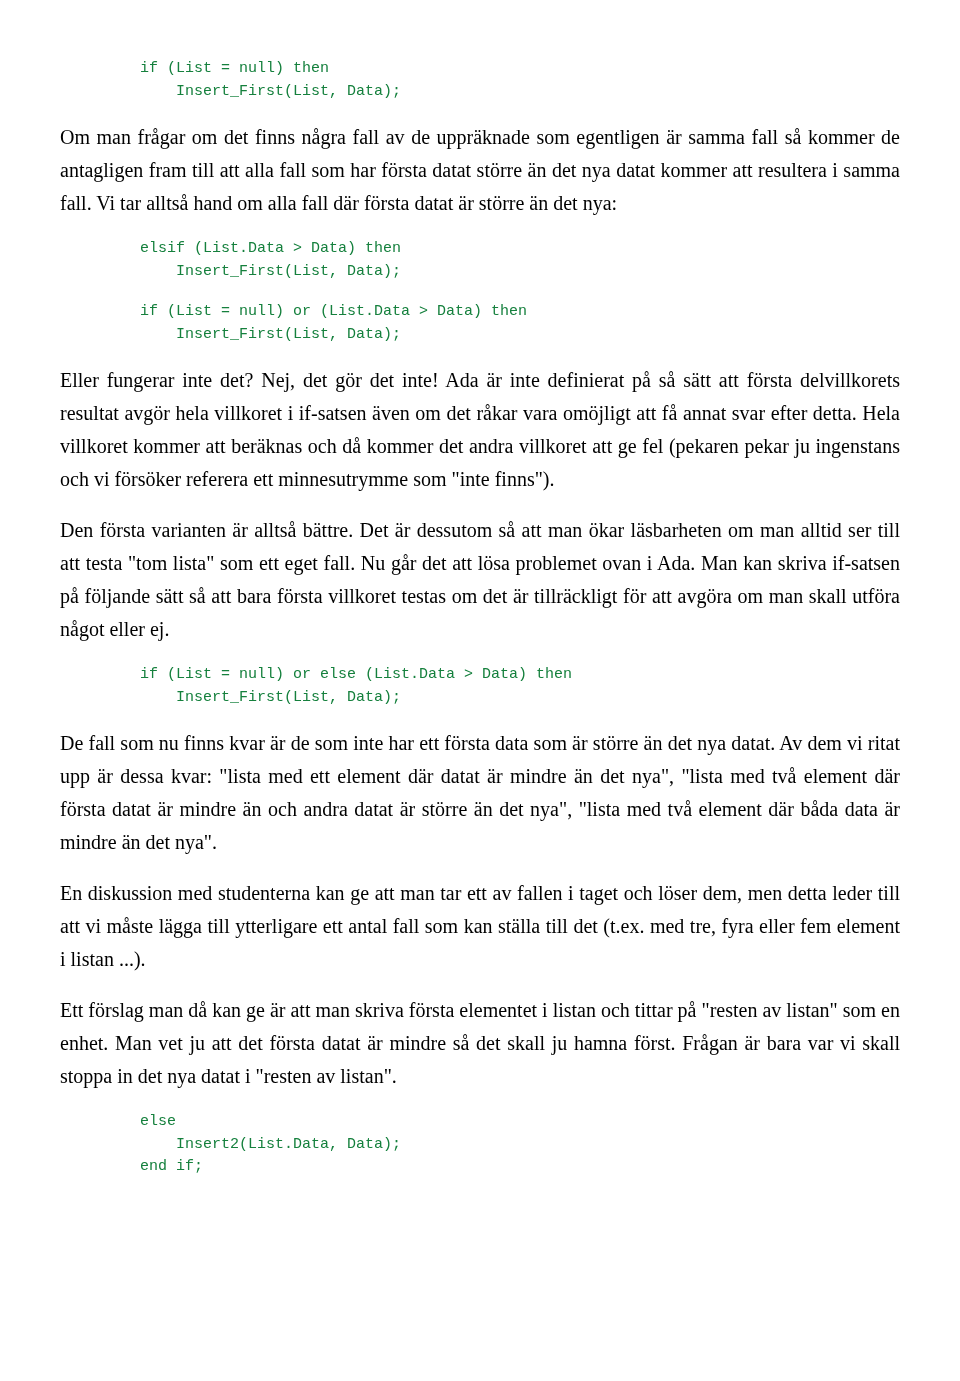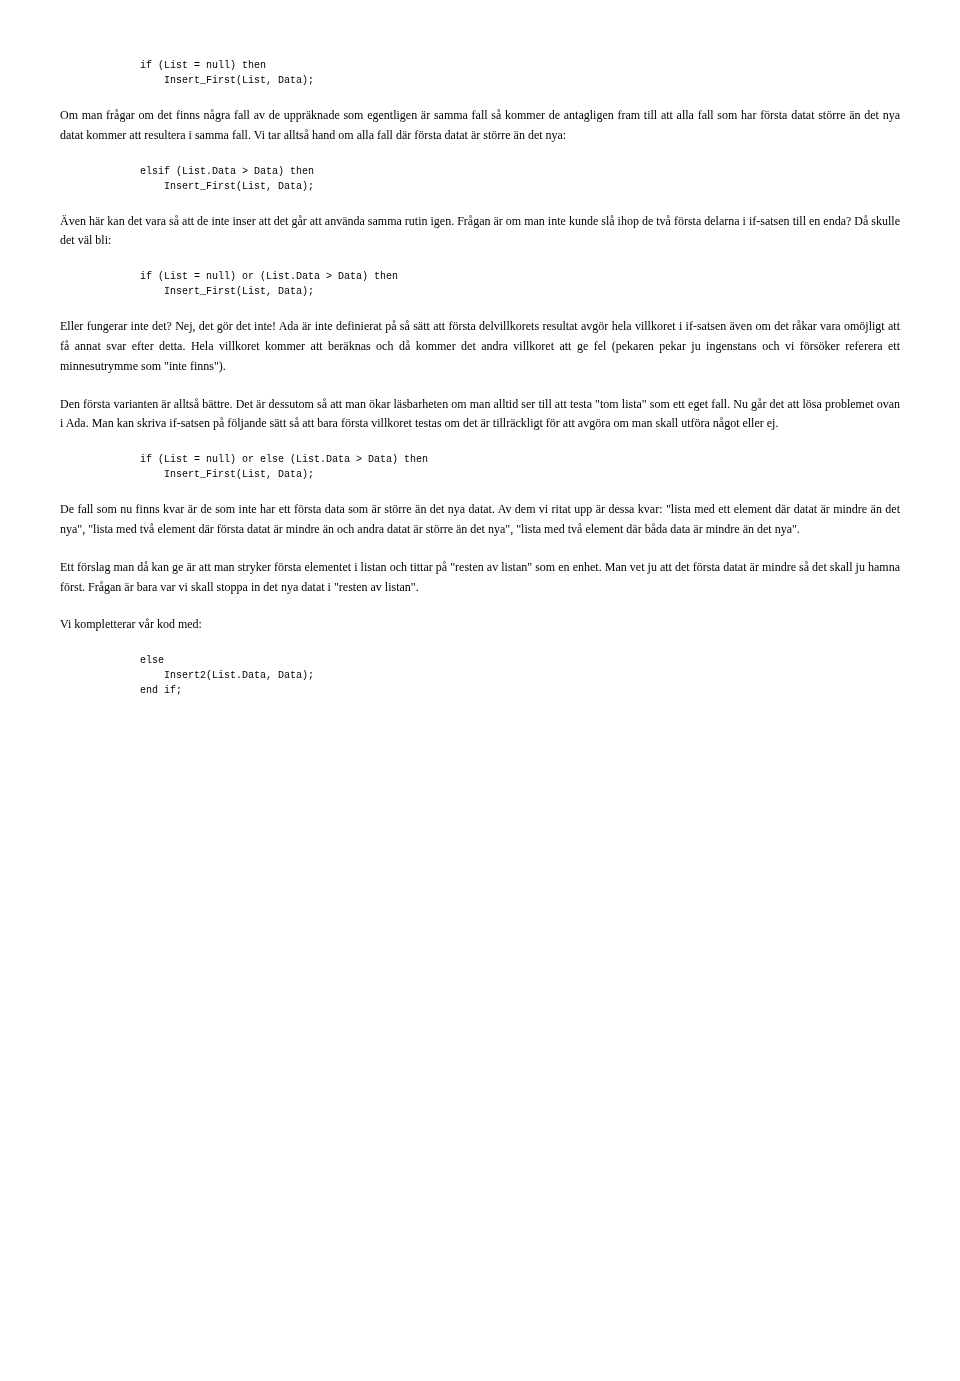--- a/index.html
+++ b/index.html
@@ -13,30 +13,30 @@
       font-family: 'Georgia', 'Times New Roman', serif;
       font-size: 16px;
       line-height: 1.6;
       color: #000000;
       padding: 40px 60px 40px 60px;
       max-width: 960px;
     }
 
     .code-block {
       font-family: 'Courier New', 'Courier', monospace;
-      font-size: 10px;
+      font-size: 15px;
       line-height: 1.5;
       margin: 18px 0 18px 80px;
       white-space: pre;
-      color: #000000;
+      color: #15803d;
     }
 
     .prose {
       font-family: 'Georgia', 'Times New Roman', serif;
-      font-size: 12px;
+      font-size: 20px;
       line-height: 1.65;
       color: #000000;
       margin-bottom: 16px;
     }
 
     .prose-para {
       margin-bottom: 18px;
       text-align: justify;
     }
   </style>
@@ -46,37 +46,36 @@
 <div>
 
   <div class="code-block">if (List = null) then
     Insert_First(List, Data);</div>
 
   <p class="prose prose-para">Om man frågar om det finns några fall av de uppräknade som egentligen är samma fall så kommer de antagligen fram till att alla fall som har första datat större än det nya datat kommer att resultera i samma fall. Vi tar alltså hand om alla fall där första datat är större än det nya:</p>
 
   <div class="code-block">elsif (List.Data &gt; Data) then
     Insert_First(List, Data);</div>
 
-  <p class="prose prose-para">Även här kan det vara så att de inte inser att det går att använda samma rutin igen. Frågan är om man inte kunde slå ihop de två första delarna i if-satsen till en enda? Då skulle det väl bli:</p>
 
   <div class="code-block">if (List = null) or (List.Data &gt; Data) then
     Insert_First(List, Data);</div>
 
   <p class="prose prose-para">Eller fungerar inte det? Nej, det gör det inte! Ada är inte definierat på så sätt att första delvillkorets resultat avgör hela villkoret i if-satsen även om det råkar vara omöjligt att få annat svar efter detta. Hela villkoret kommer att beräknas och då kommer det andra villkoret att ge fel (pekaren pekar ju ingenstans och vi försöker referera ett minnesutrymme som "inte finns").</p>
 
   <p class="prose prose-para">Den första varianten är alltså bättre. Det är dessutom så att man ökar läsbarheten om man alltid ser till att testa "tom lista" som ett eget fall. Nu går det att lösa problemet ovan i Ada. Man kan skriva if-satsen på följande sätt så att bara första villkoret testas om det är tillräckligt för att avgöra om man skall utföra något eller ej.</p>
 
   <div class="code-block">if (List = null) or else (List.Data &gt; Data) then
     Insert_First(List, Data);</div>
 
   <p class="prose prose-para">De fall som nu finns kvar är de som inte har ett första data som är större än det nya datat. Av dem vi ritat upp är dessa kvar: "lista med ett element där datat är mindre än det nya", "lista med två element där första datat är mindre än och andra datat är större än det nya", "lista med två element där båda data är mindre än det nya".</p>
 
+  <p class="prose prose-para">En diskussion med studenterna kan ge att man tar ett av fallen i taget och löser dem, men detta leder till att vi måste lägga till ytterligare ett antal fall som kan ställa till det (t.ex. med tre, fyra eller fem element i listan ...).</p>
 
-  <p class="prose prose-para">Ett förslag man då kan ge är att man stryker första elementet i listan och tittar på "resten av listan" som en enhet. Man vet ju att det första datat är mindre så det skall ju hamna först. Frågan är bara var vi skall stoppa in det nya datat i "resten av listan".</p>
+  <p class="prose prose-para">Ett förslag man då kan ge är att man skriva första elementet i listan och tittar på "resten av listan" som en enhet. Man vet ju att det första datat är mindre så det skall ju hamna först. Frågan är bara var vi skall stoppa in det nya datat i "resten av listan".</p>
 
 
-  <p class="prose prose-para">Vi kompletterar vår kod med:</p>
 
   <div class="code-block">else
     Insert2(List.Data, Data);
 end if;</div>
 
 </div>
 
 </body></html>

